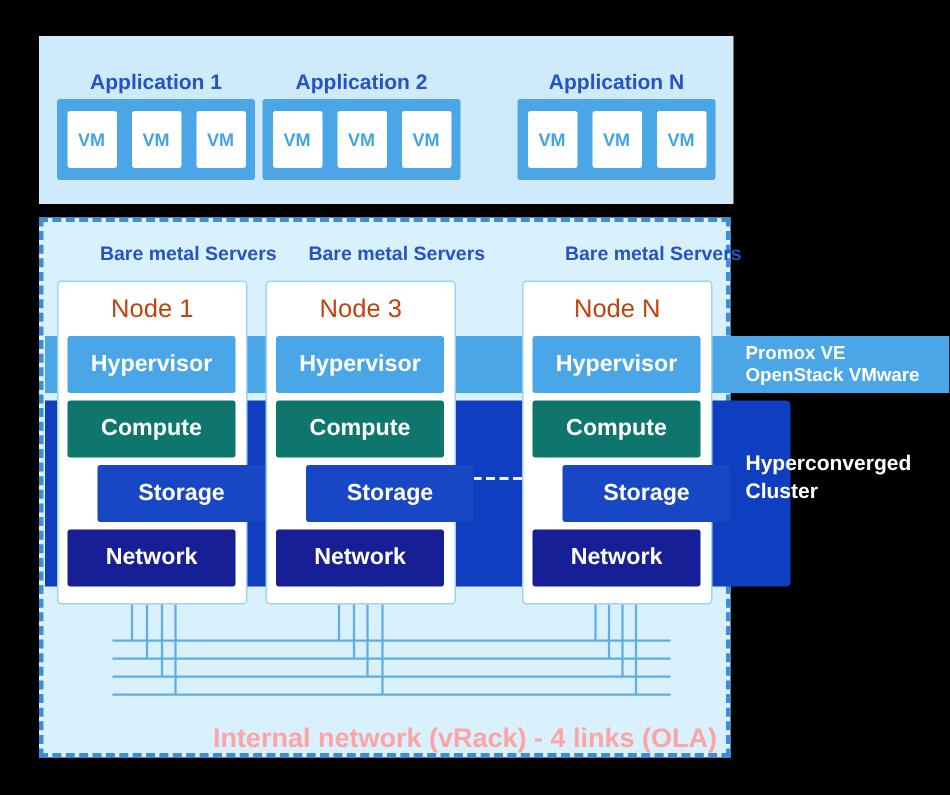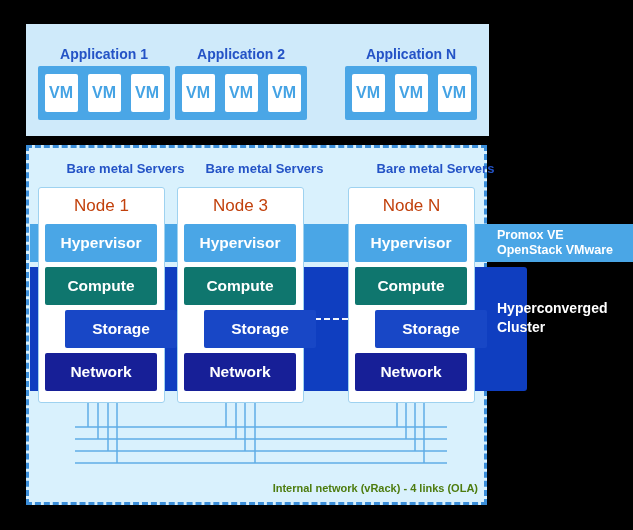--- a/index.html
+++ b/index.html
@@ -10,21 +10,21 @@
   
   .apps-panel { position:absolute; left:26px; top:24px; width:463px; height:112px; background:#cfeafa; }
   .app-group { position:absolute; top:0; width:132px; height:128px; }
   .app-group.g0 { left:12px; } .app-group.g1 { left:149px; } .app-group.g2 { left:319px; }
   .app-label { position:absolute; top:22px; width:100%; text-align:center;
                font-weight:bold; font-size:14px; color:#2453c6; white-space:nowrap; }
   .vm-row { position:absolute; top:42px; left:0; width:132px; height:54px; background:#4aa6e6;
             border-radius:2px; display:flex; align-items:center; justify-content:center; gap:10px; }
   .vm-tile { width:33px; height:38px; background:#fff; border-radius:2px;
              display:flex; align-items:center; justify-content:center;
-             font-weight:bold; font-size:16px; color:#45a3e4; }
+             font-weight:bold; font-size:12px; color:#45a3e4; }
   
   .cluster-panel { position:absolute; left:26px; top:145px; width:461px; height:360px;
                    background:#d9f1fd; border:3px dashed #3b8ed9; box-sizing:border-box; }
   .wiring { position:absolute; left:26px; top:145px; width:461px; height:360px; }
   
   .hyp-band { position:absolute; left:30px; top:224px; width:577px; height:38px;
               background:#4aa6e6; border-radius:0 3px 3px 0;padding-left:44px; }
   .band-text { position:absolute; left:467px; top:4px; color:#fff; font-weight:bold;
                font-size:12.5px; line-height:15px; white-space:nowrap; }
   .dark-band { position:absolute; left:30px; top:267px; width:461px; height:124px;
@@ -42,21 +42,21 @@
                border:1.5px solid #9ed2f0; border-radius:3px; box-sizing:border-box; }
   .node-title { text-align:center; margin-top:8px; font-size:17px; color:#c2410c; }
   .layer { position:absolute; left:6px; width:112px; height:38px; border-radius:2px; color:#fff;
            font-weight:bold; font-size:15.5px; display:flex; align-items:center; justify-content:center; }
   .layer.l0 { top:36px;  background:#4aa6e6; }
   .layer.l1 { top:79px;  background:#0f766e; }
   .layer.l2 { top:122px; background:#1847c6;margin-left:20px; }
   .layer.l3 { top:165px; background:#171f97; }
   
   .net-label { position:absolute; top:482px; left:26px; width:452px; text-align:right;
-               font-weight:bold; font-size:11px; color:#4d7c0f; white-space:nowrap; }
+               font-weight:bold; font-size:18px; color:#fca5a5; white-space:nowrap; }
 </style>
 </head>
 <body>
 
 <div class="stage">
 
   <div class="apps-panel">
     <div class="app-group g0">
       <div class="app-label">Application 1</div>
       <div class="vm-row">

